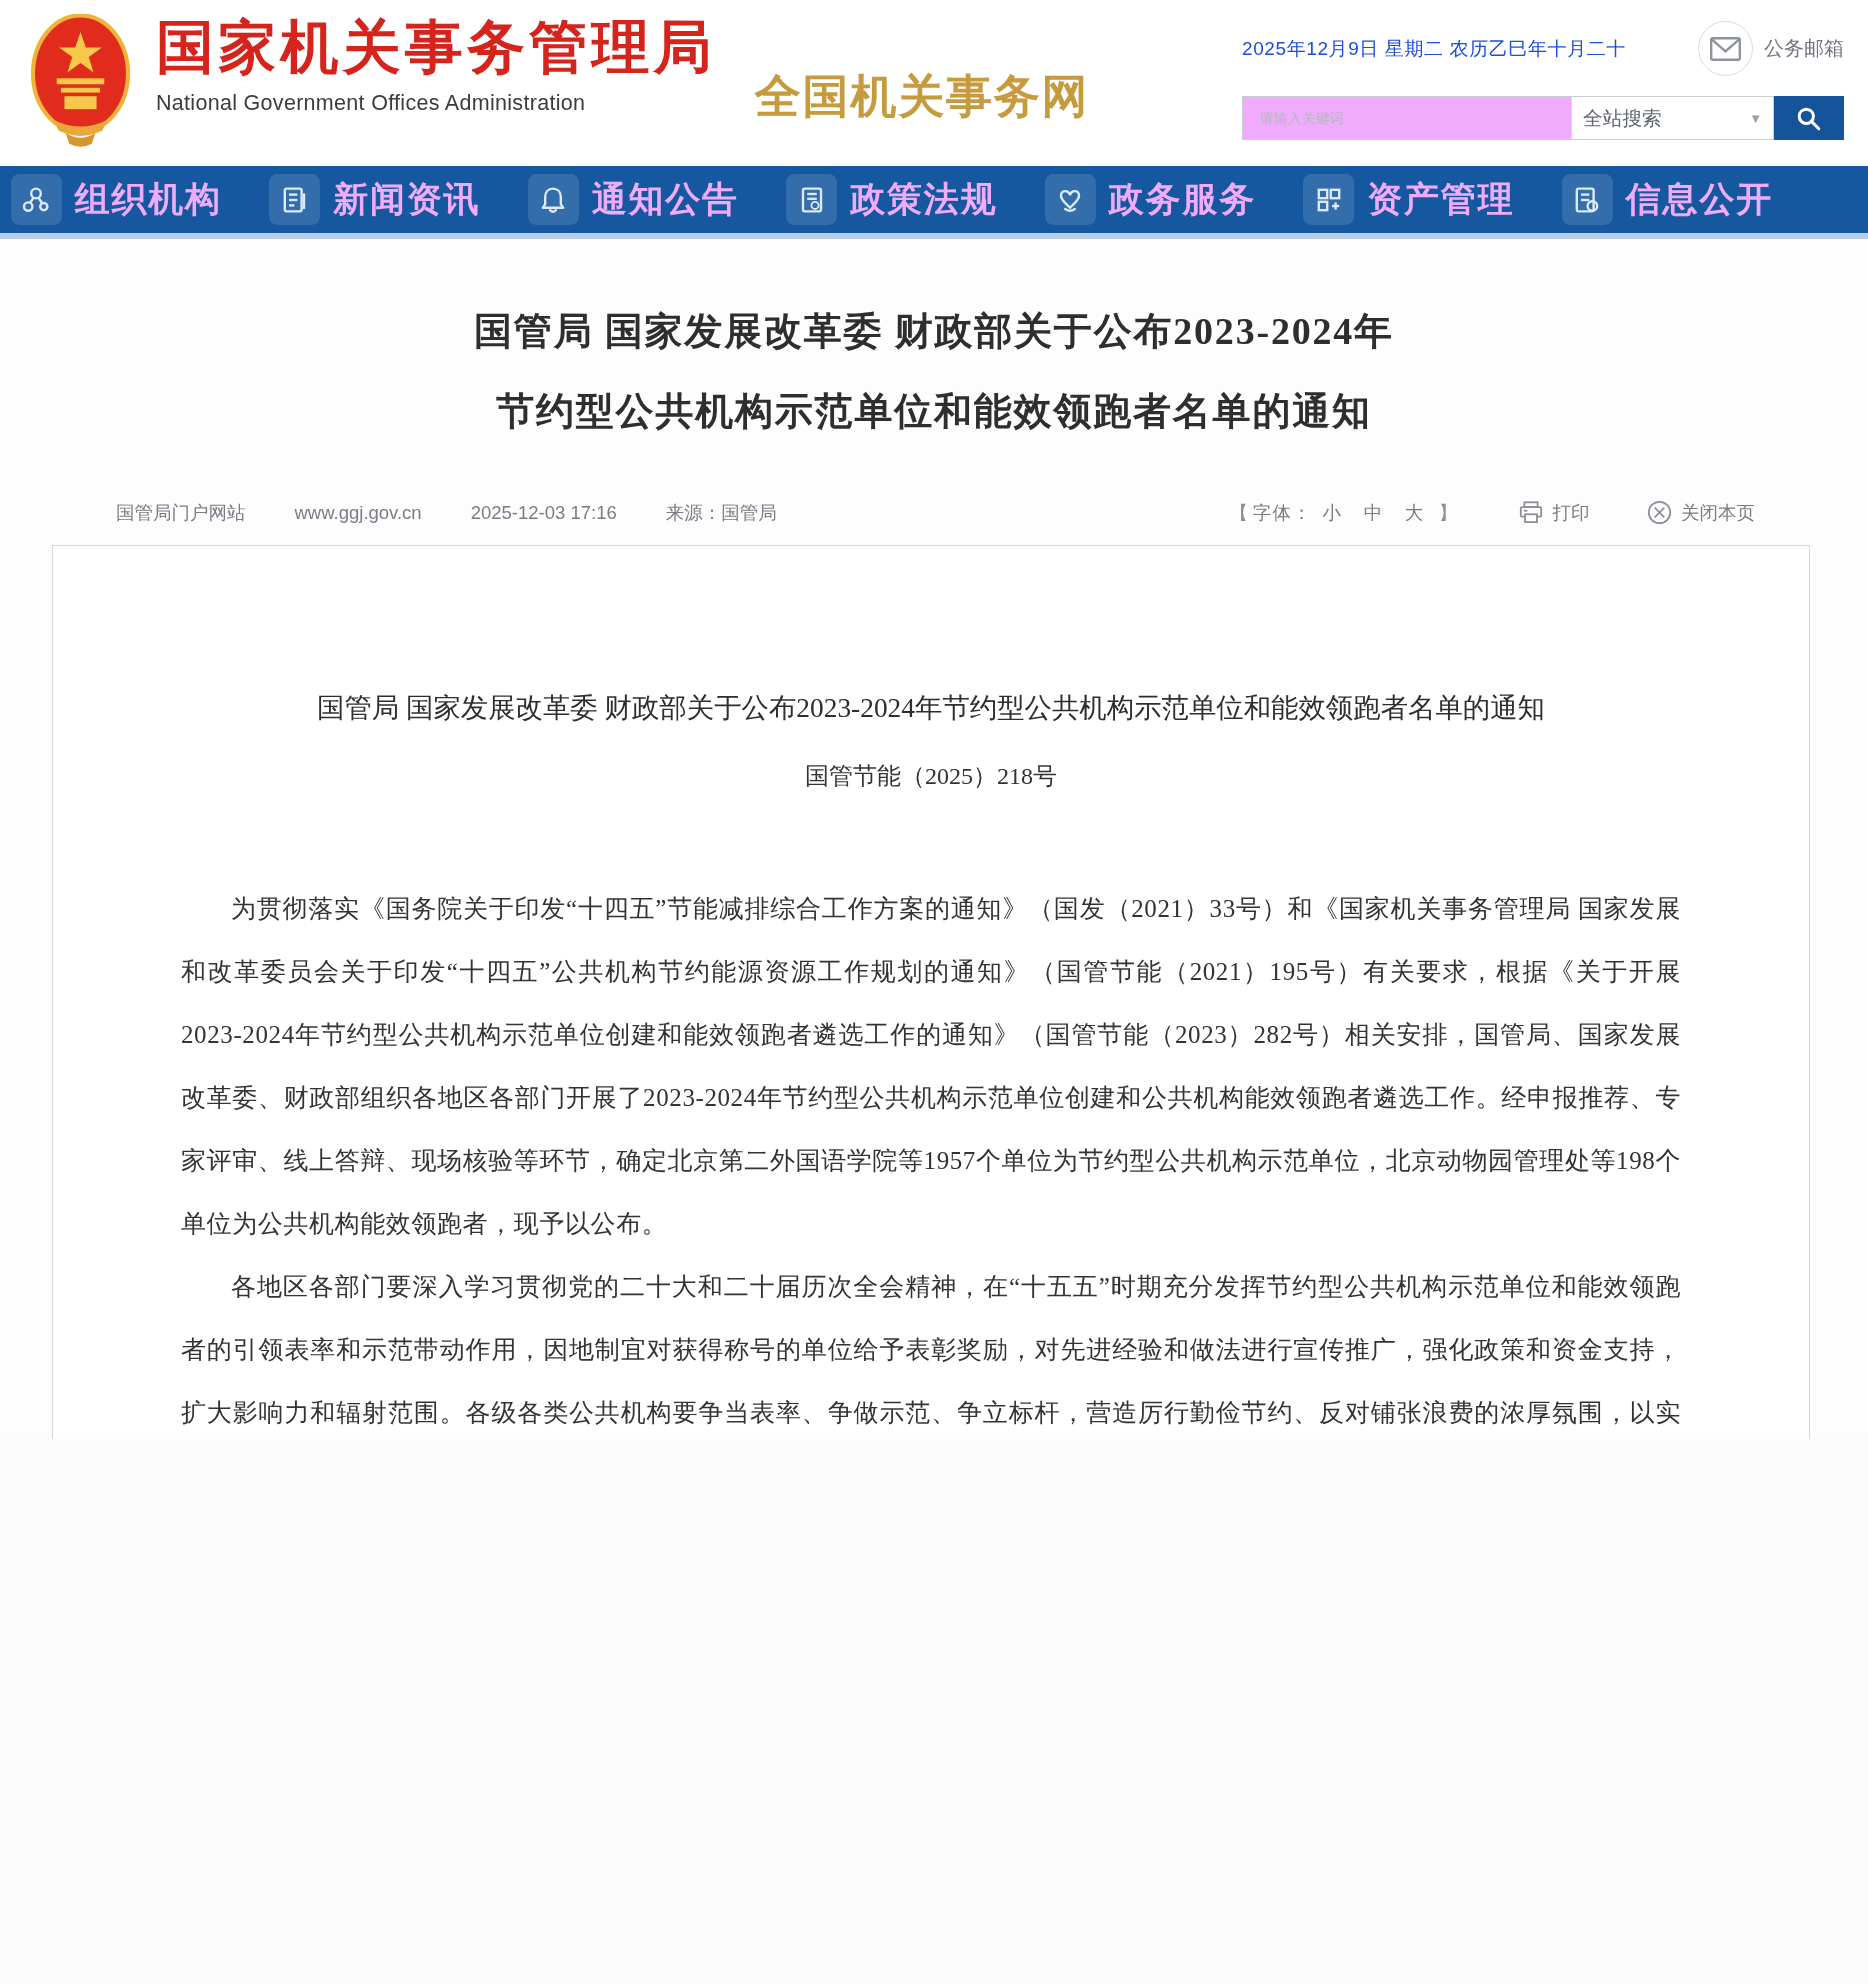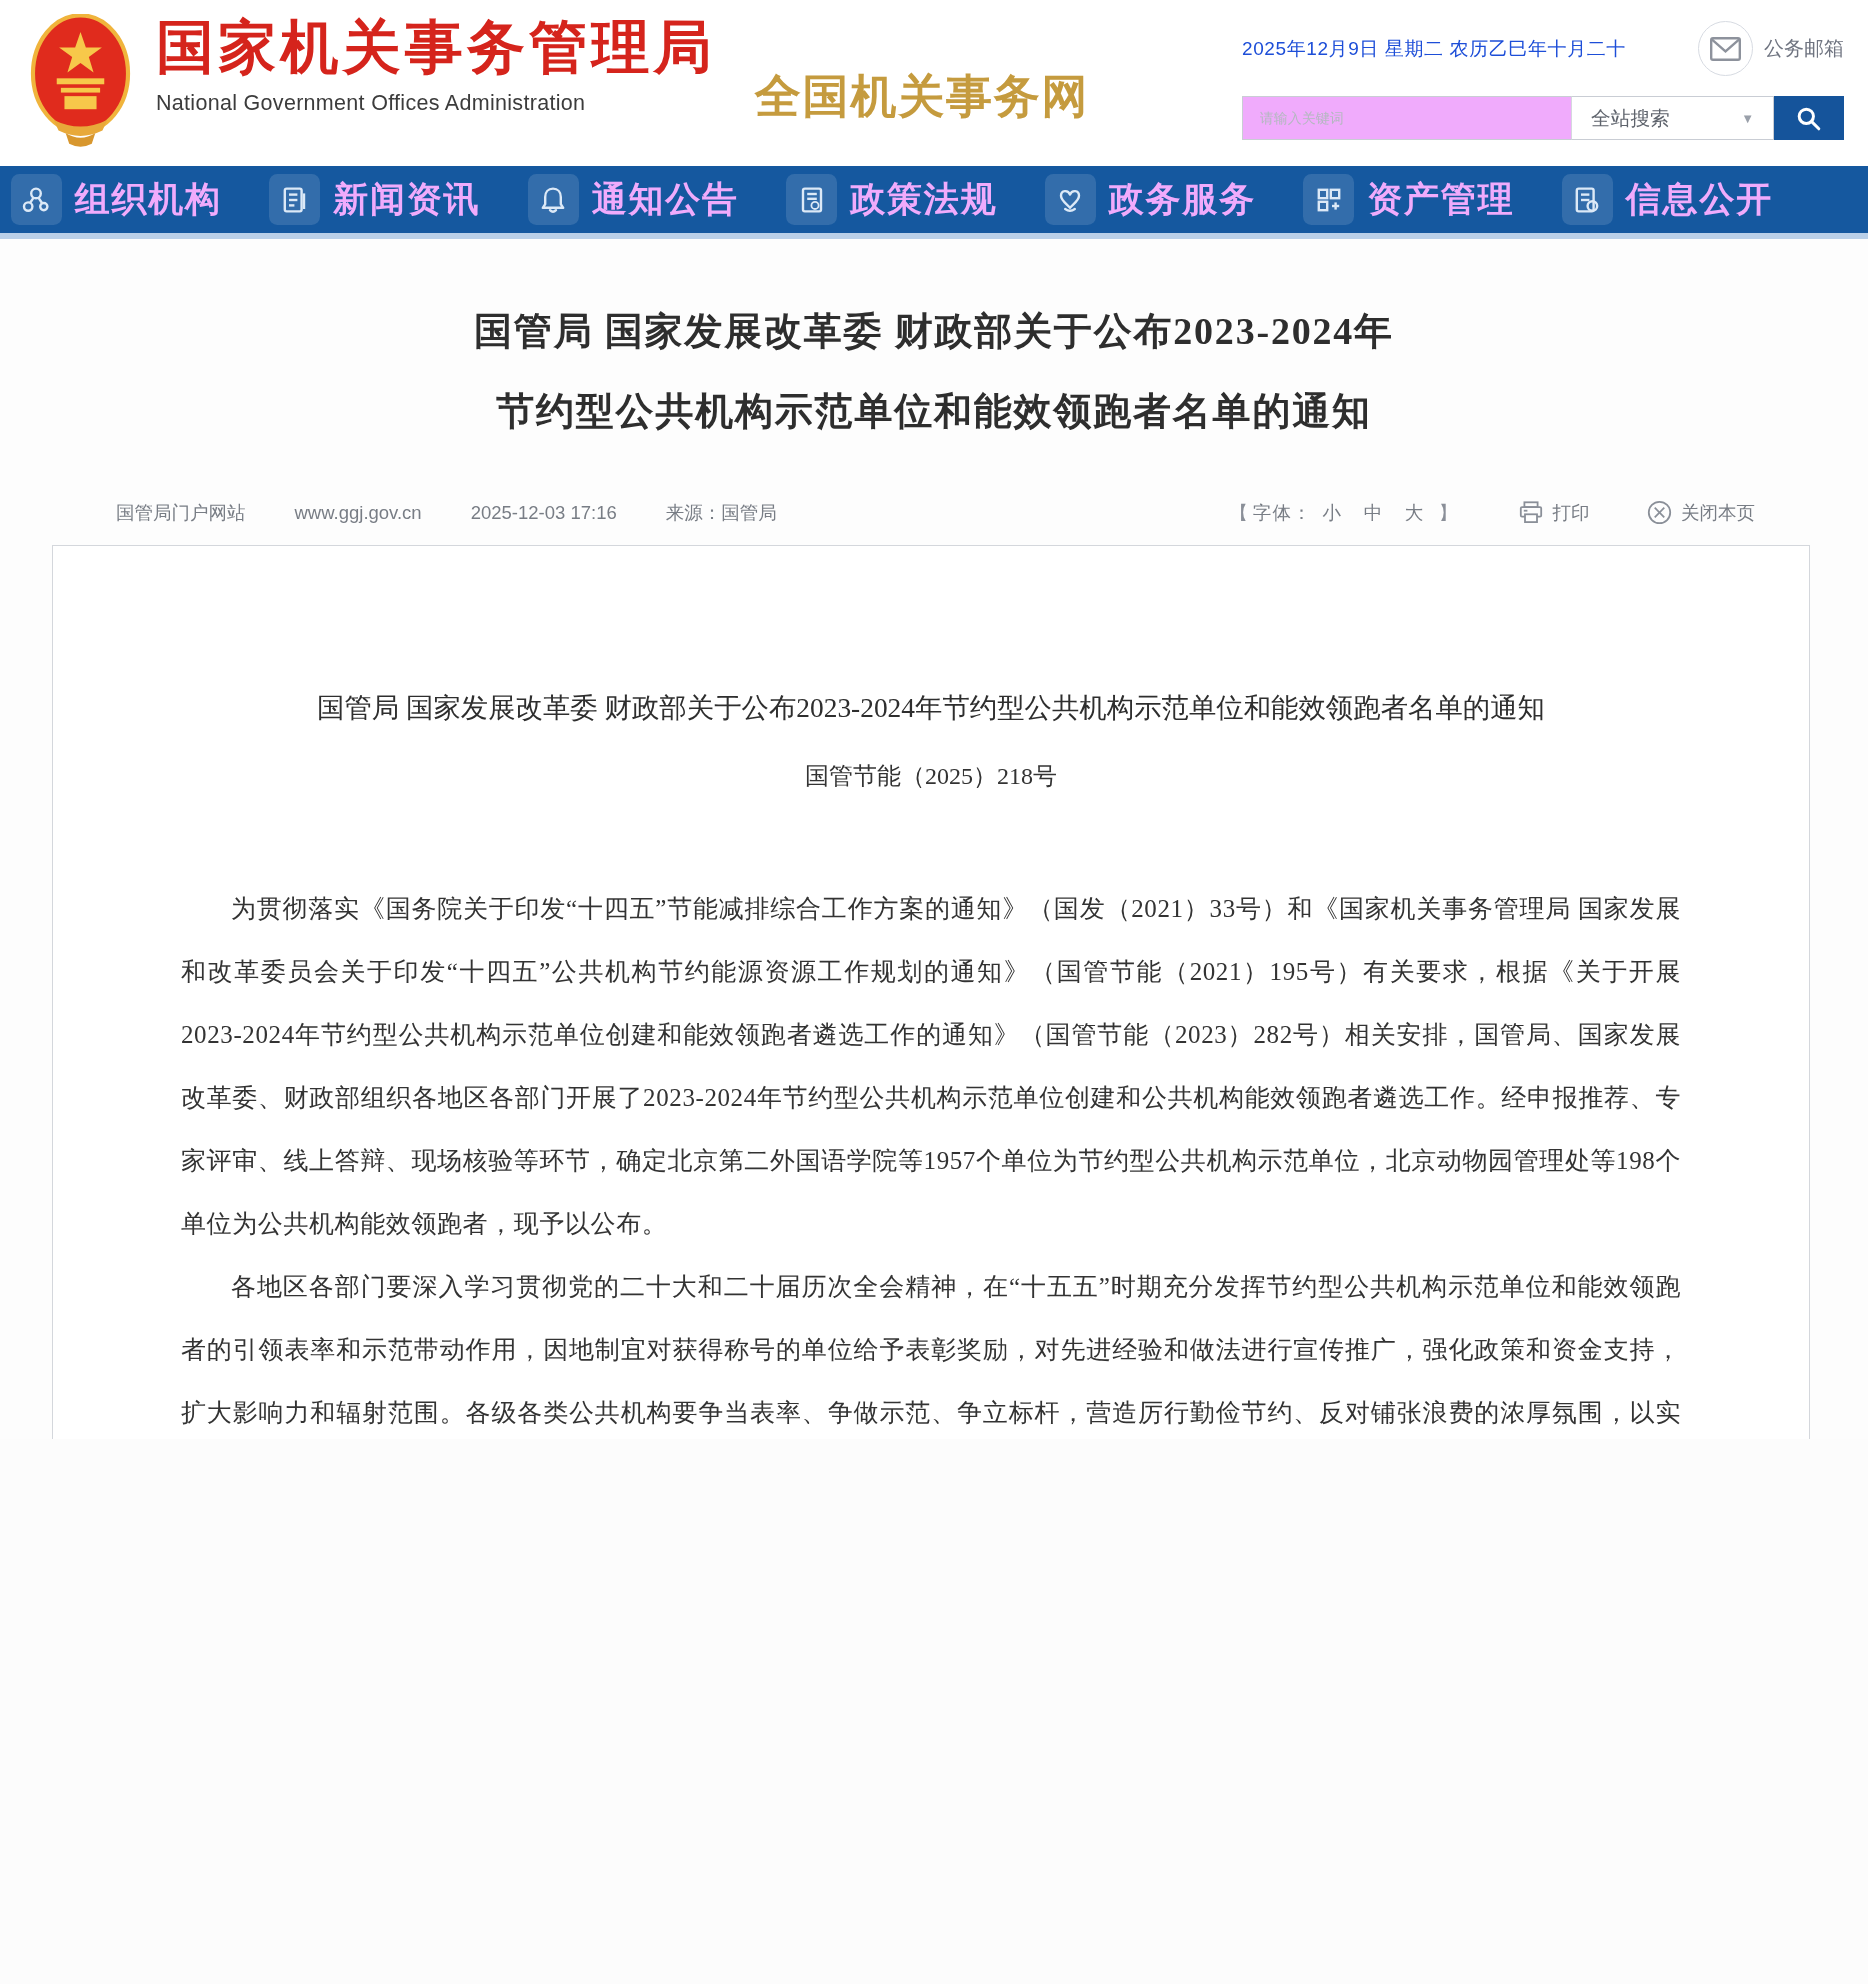--- a/index.html
+++ b/index.html
@@ -15,21 +15,21 @@
   .portal-name { font-size:46px; font-weight:bold; color:#c59b3e; margin-left:39px; margin-top:55px; letter-spacing:1.8px; }
   .header-right { margin-left:auto; width:602px; margin-top:10.7px; }
   .date-row { display:flex; align-items:center; }
   .date-text { font-size:19px; color:#1d4ed8; letter-spacing:0.6px; }
   .mail-link { margin-left:auto; display:flex; align-items:center; cursor:pointer; }
   .mail-circle { width:55px; height:55px; border:1.2px solid #d7dbe2; border-radius:50%; display:flex; align-items:center; justify-content:center; }
   .mail-label { font-size:20px; color:#6f7480; margin-left:10.7px; }
   .search-row { display:flex; margin-top:20px; height:44px; }
   .search-input { flex:1; border:1.2px solid #c9cdd4; border-right:none; font-size:14px; color:#555; padding:0 16.7px; outline:none; background:#f0abfc; }
   .search-input::placeholder { color:#b4b8c0; }
-  .search-scope { width:203px; border:1.2px solid #c9cdd4; border-left:1.2px solid #d5d8de; display:flex; align-items:center; padding:0 19px; font-size:19.7px; color:#5f646d; background:#fff; cursor:pointer; }
+  .search-scope { width:203px; border:1.2px solid #c9cdd4; border-left:1.2px solid #d5d8de; display:flex; align-items:center; padding:0 11px; font-size:19.7px; color:#5f646d; background:#fff; cursor:pointer; }
   .scope-caret { margin-left:auto; font-size:13px; color:#9aa0aa; }
   .search-btn { width:70px; background:#15549b; border:none; display:flex; align-items:center; justify-content:center; cursor:pointer; }
 
   
   .nav { height:73px; background:#15589f; border-bottom:6px solid #b9cfe8; display:flex; align-items:center; justify-content:space-between; padding:0 95px 0 10.7px; }
   .nav-item { display:flex; align-items:center; cursor:pointer; }
   .nav-icon { width:51px; height:51px; background:rgba(255,255,255,0.13); border-radius:8.4px; display:flex; align-items:center; justify-content:center; }
   .nav-label { font-size:35px; font-weight:bold; color:#f0abfc; margin-left:13px; letter-spacing:1.8px; }
 
   

